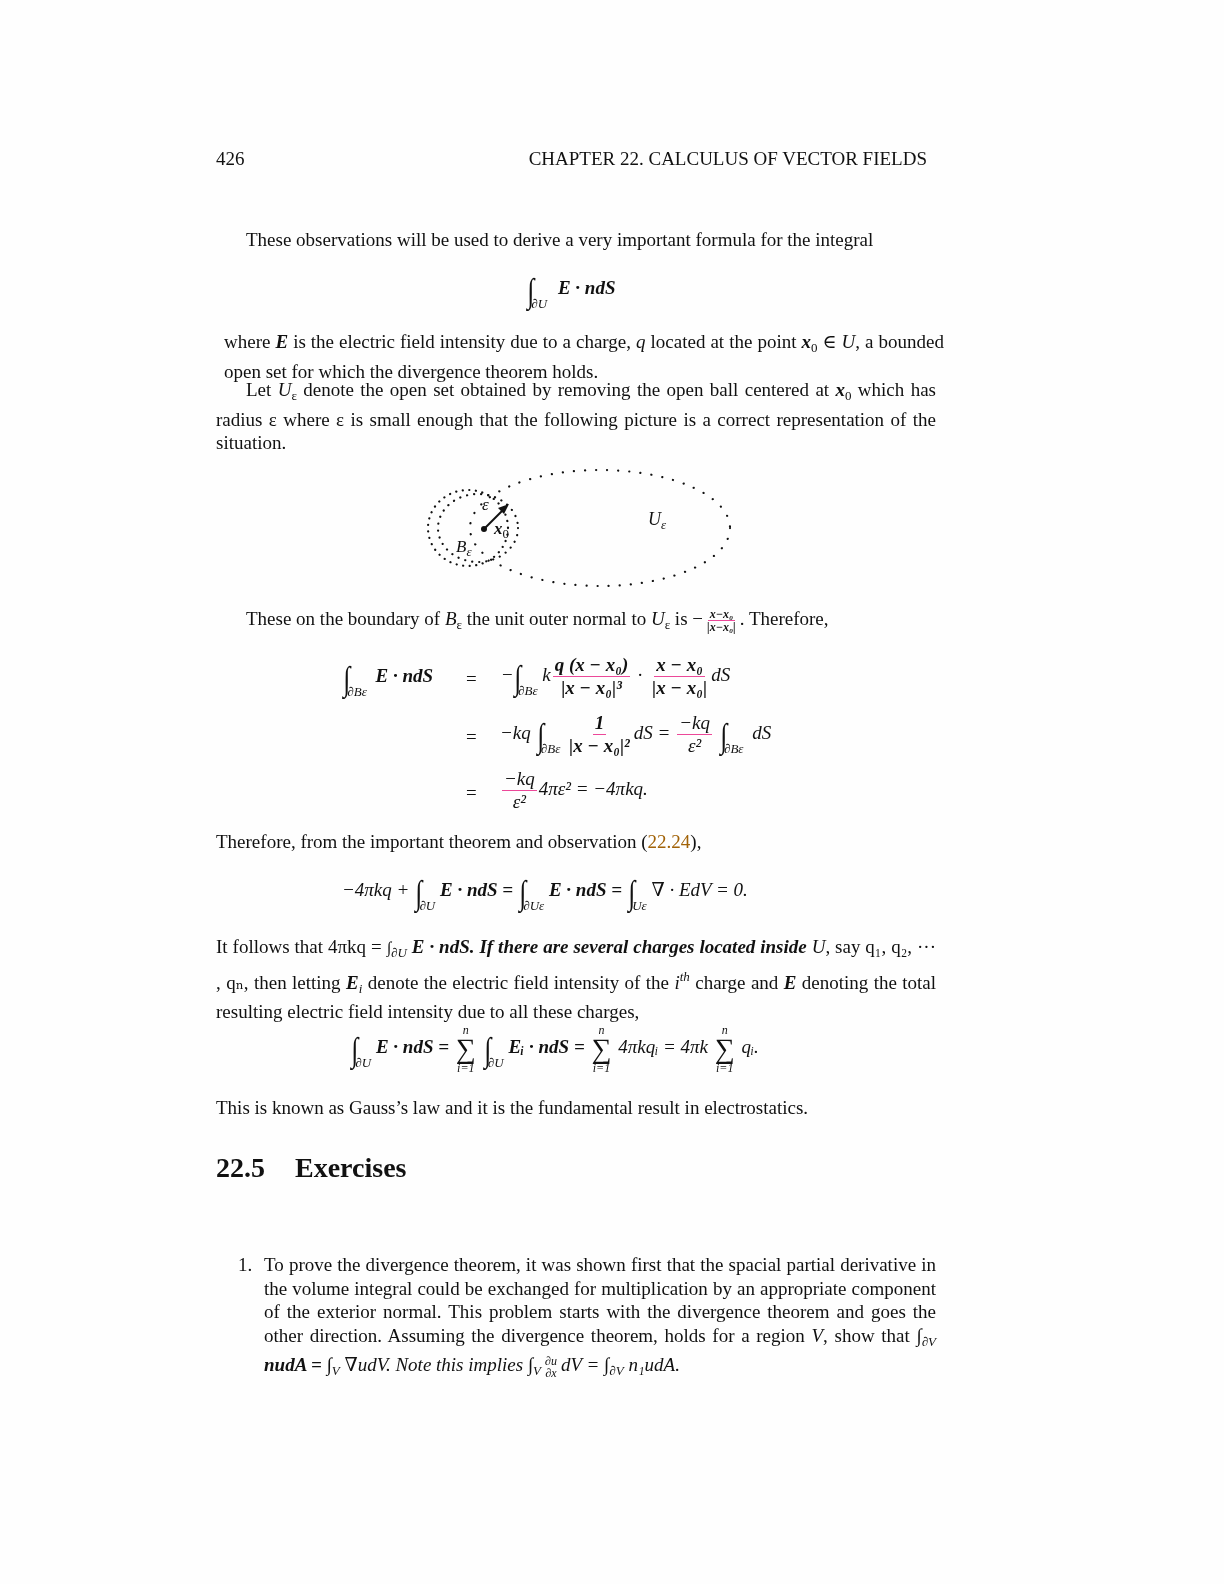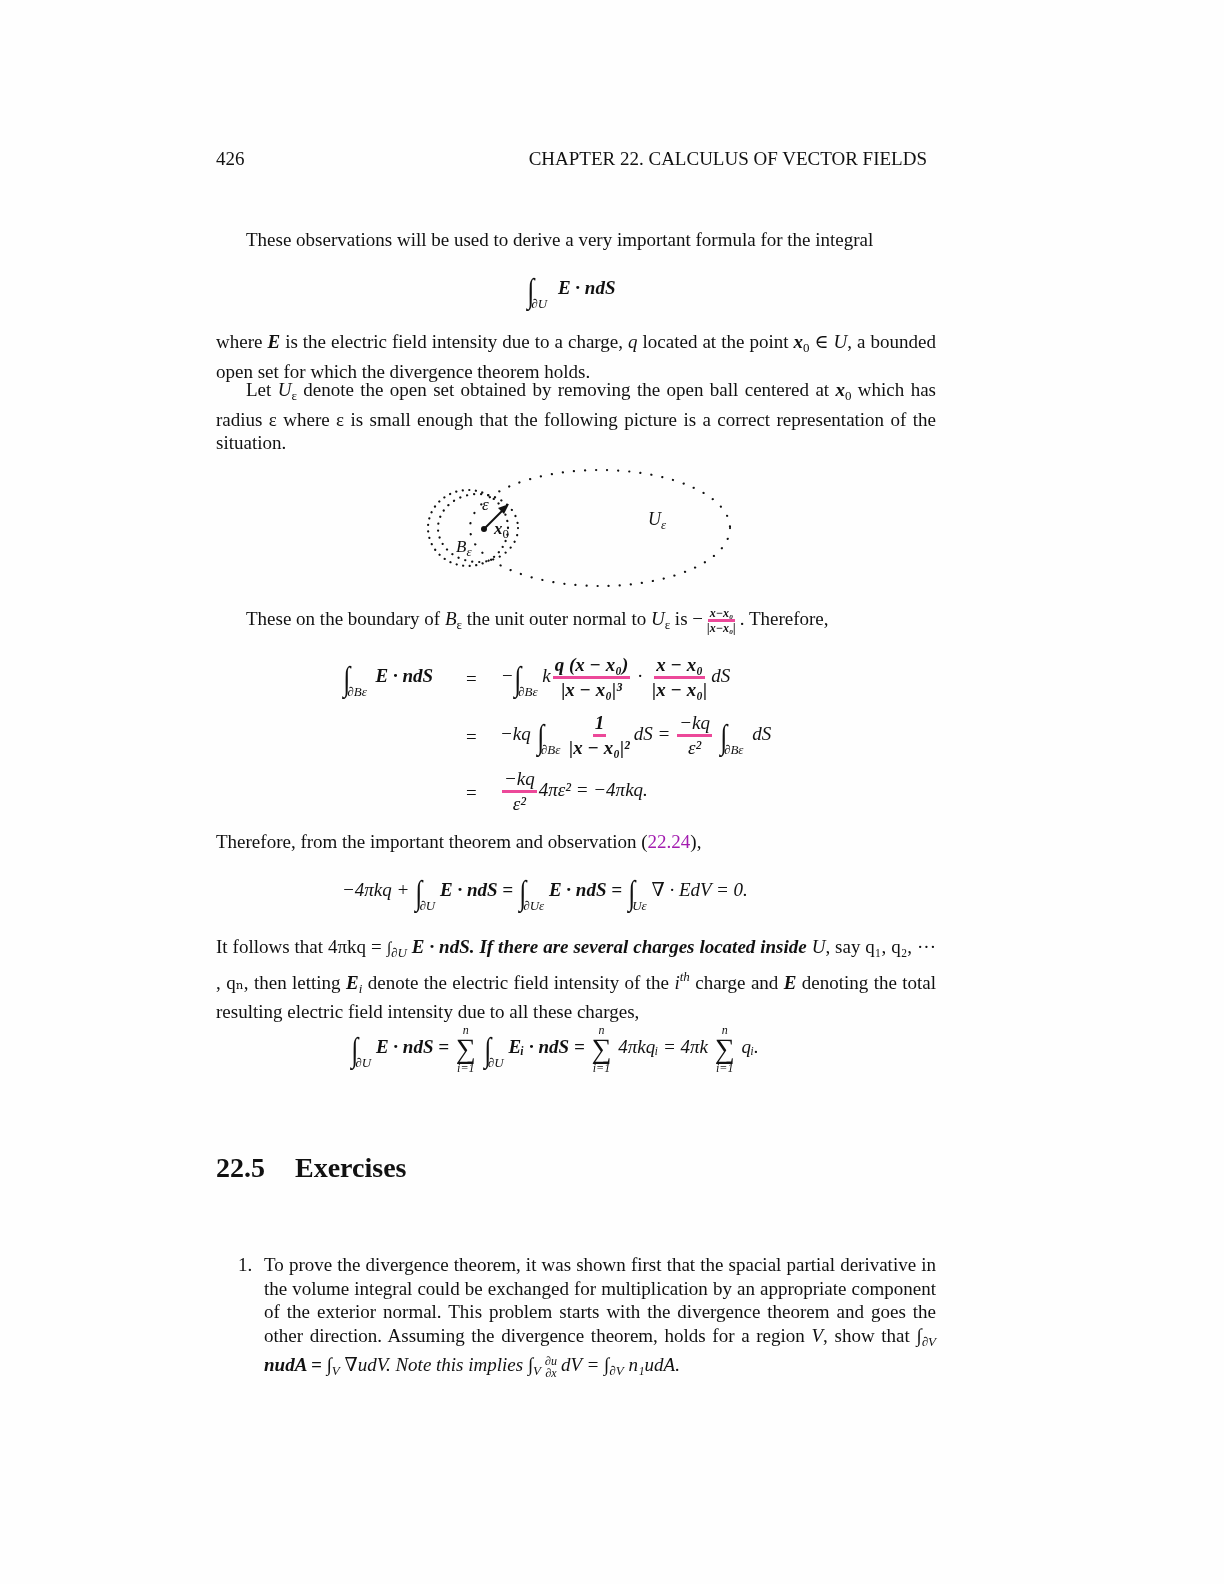--- a/index.html
+++ b/index.html
@@ -8,28 +8,28 @@
     font-family: "Liberation Serif", "DejaVu Serif", serif;
     color: #111; position: relative; overflow: hidden;
   }
   .page { position: absolute; left: 0; top: 0; width: 1224px; height: 1272px; }
   .abs { position: absolute; white-space: nowrap; }
   .txt { font-size: 19px; line-height: 23.5px; }
   .i { font-style: italic; }
   .b { font-weight: bold; font-style: italic; text-align: center; }
   .sub { font-size: 13px; vertical-align: -4px; }
   .sup { font-size: 13px; vertical-align: 8px; }
-  .link { color: #a21caf; }
+  .link { color: #a16207; }
   .para { position: absolute; left: 216px; width: 720px; font-size: 19px; line-height: 23.6px; text-align: justify; }
   .indent { text-indent: 30px; }
   .header { top: 148px; font-size: 19px; }
   .intsign { font-size: 34px; font-style: italic; display: inline-block; transform: scaleX(0.75); vertical-align: -8px; }
   .intsub { font-size: 13px; font-style: italic; vertical-align: -14px; margin-left: -4px; }
   .frac { display: inline-flex; flex-direction: column; align-items: center; vertical-align: middle; margin: 0 2px; }
-  .frac .num { border-bottom: 3px solid #ec4899; padding: 0 2px; line-height: 22px; }
+  .frac .num { border-bottom: 1px solid #ec4899; padding: 0 2px; line-height: 22px; }
   .frac .den { padding: 0 2px; line-height: 22px; }
   .small-frac { font-size: 12px; }
   .small-frac .num, .small-frac .den { line-height: 12px; }
   .sum { display: inline-flex; flex-direction: column; align-items: center; vertical-align: middle; margin: 0 2px; }
   .sum .lim { font-size: 12px; font-style: italic; line-height: 12px; }
   .sum .sig { font-size: 28px; line-height: 26px; }
   .eq { font-size: 19px; }
   h2 { position: absolute; left: 216px; top: 1152px; margin: 0; font-size: 28px; font-weight: bold; }
   h2 .num { margin-right: 30px; margin-top: 11px; }
   .list { position: absolute; left: 238px; top: 1207px; width: 698px; font-size: 19px; line-height: 23.6px; text-align: justify; }
@@ -45,21 +45,21 @@
   <div class="abs header" style="right:297px;">CHAPTER 22.  CALCULUS OF VECTOR FIELDS</div>
 
 
   <div class="para indent" style="top:228px;">These observations will be used to derive a very important formula for the integral</div>
 
   <div class="abs eq" style="left:526px; top:272px;">
     <span class="intsign">∫</span><span class="intsub">∂U</span>
     <span class="b" style="margin-left:6px;">E · ndS</span>
   </div>
 
-  <div class="para" style="top:330px;">
+  <div class="para" style="top:330px;margin-left:8px;">
     <span>where </span><span class="b">E</span><span> is the electric field intensity due to a charge, </span><span class="i">q</span><span> located at the point </span><span class="b">x</span><span class="sub">0</span><span> ∈ </span><span class="i">U</span><span>, a bounded open set for which the divergence theorem holds.</span>
   </div>
 
   <div class="para indent" style="top:378px;">
     <span>Let </span><span class="i">U</span><span class="sub">ε</span><span> denote the open set obtained by removing the open ball centered at </span><span class="b">x</span><span class="sub">0</span><span> which has radius ε where ε is small enough that the following picture is a correct representation of the situation.</span>
   </div>
 
   <div class="abs" style="left:410px; top:455px; width:330px; height:140px;">
     <svg width="330" height="140" viewBox="0 0 330 140">
       <ellipse cx="190" cy="73" rx="130" ry="58" fill="none" stroke="#111" stroke-width="2.2" stroke-dasharray="0.1 11" stroke-linecap="round"></ellipse>
@@ -158,20 +158,21 @@
       </span>
     <span class="i">4πkqᵢ = 4πk</span>
     <span class="sum">
         <span class="lim">n</span>
         <span class="sig">∑</span>
         <span class="lim">i=1</span>
       </span>
     <span class="i">qᵢ.</span>
   </div>
 
+  <div class="para" style="top:1096px;">This is known as Gauss’s law and it is the fundamental result in electrostatics.</div>
 
   <h2><span class="num">22.5</span><span>Exercises</span></h2>
 
   <div class="list">
     <div style="position:relative;">
       <span class="marker">1.</span>
       <div class="body">
         <span>To prove the divergence theorem, it was shown first that the spacial partial derivative in the volume integral could be exchanged for multiplication by an appropriate component of the exterior normal. This problem starts with the divergence theorem and goes the other direction.  Assuming the divergence theorem, holds for a region </span><span class="i">V</span><span>, show that ∫</span><span class="sub i">∂V</span><span class="b"> nudA = ∫</span><span class="sub i">V</span><span class="i"> ∇udV. Note this implies ∫</span><span class="sub i">V</span><span class="frac small-frac i">
             <span class="num" style="border:none;">∂u</span>
             <span class="den">∂x</span>

